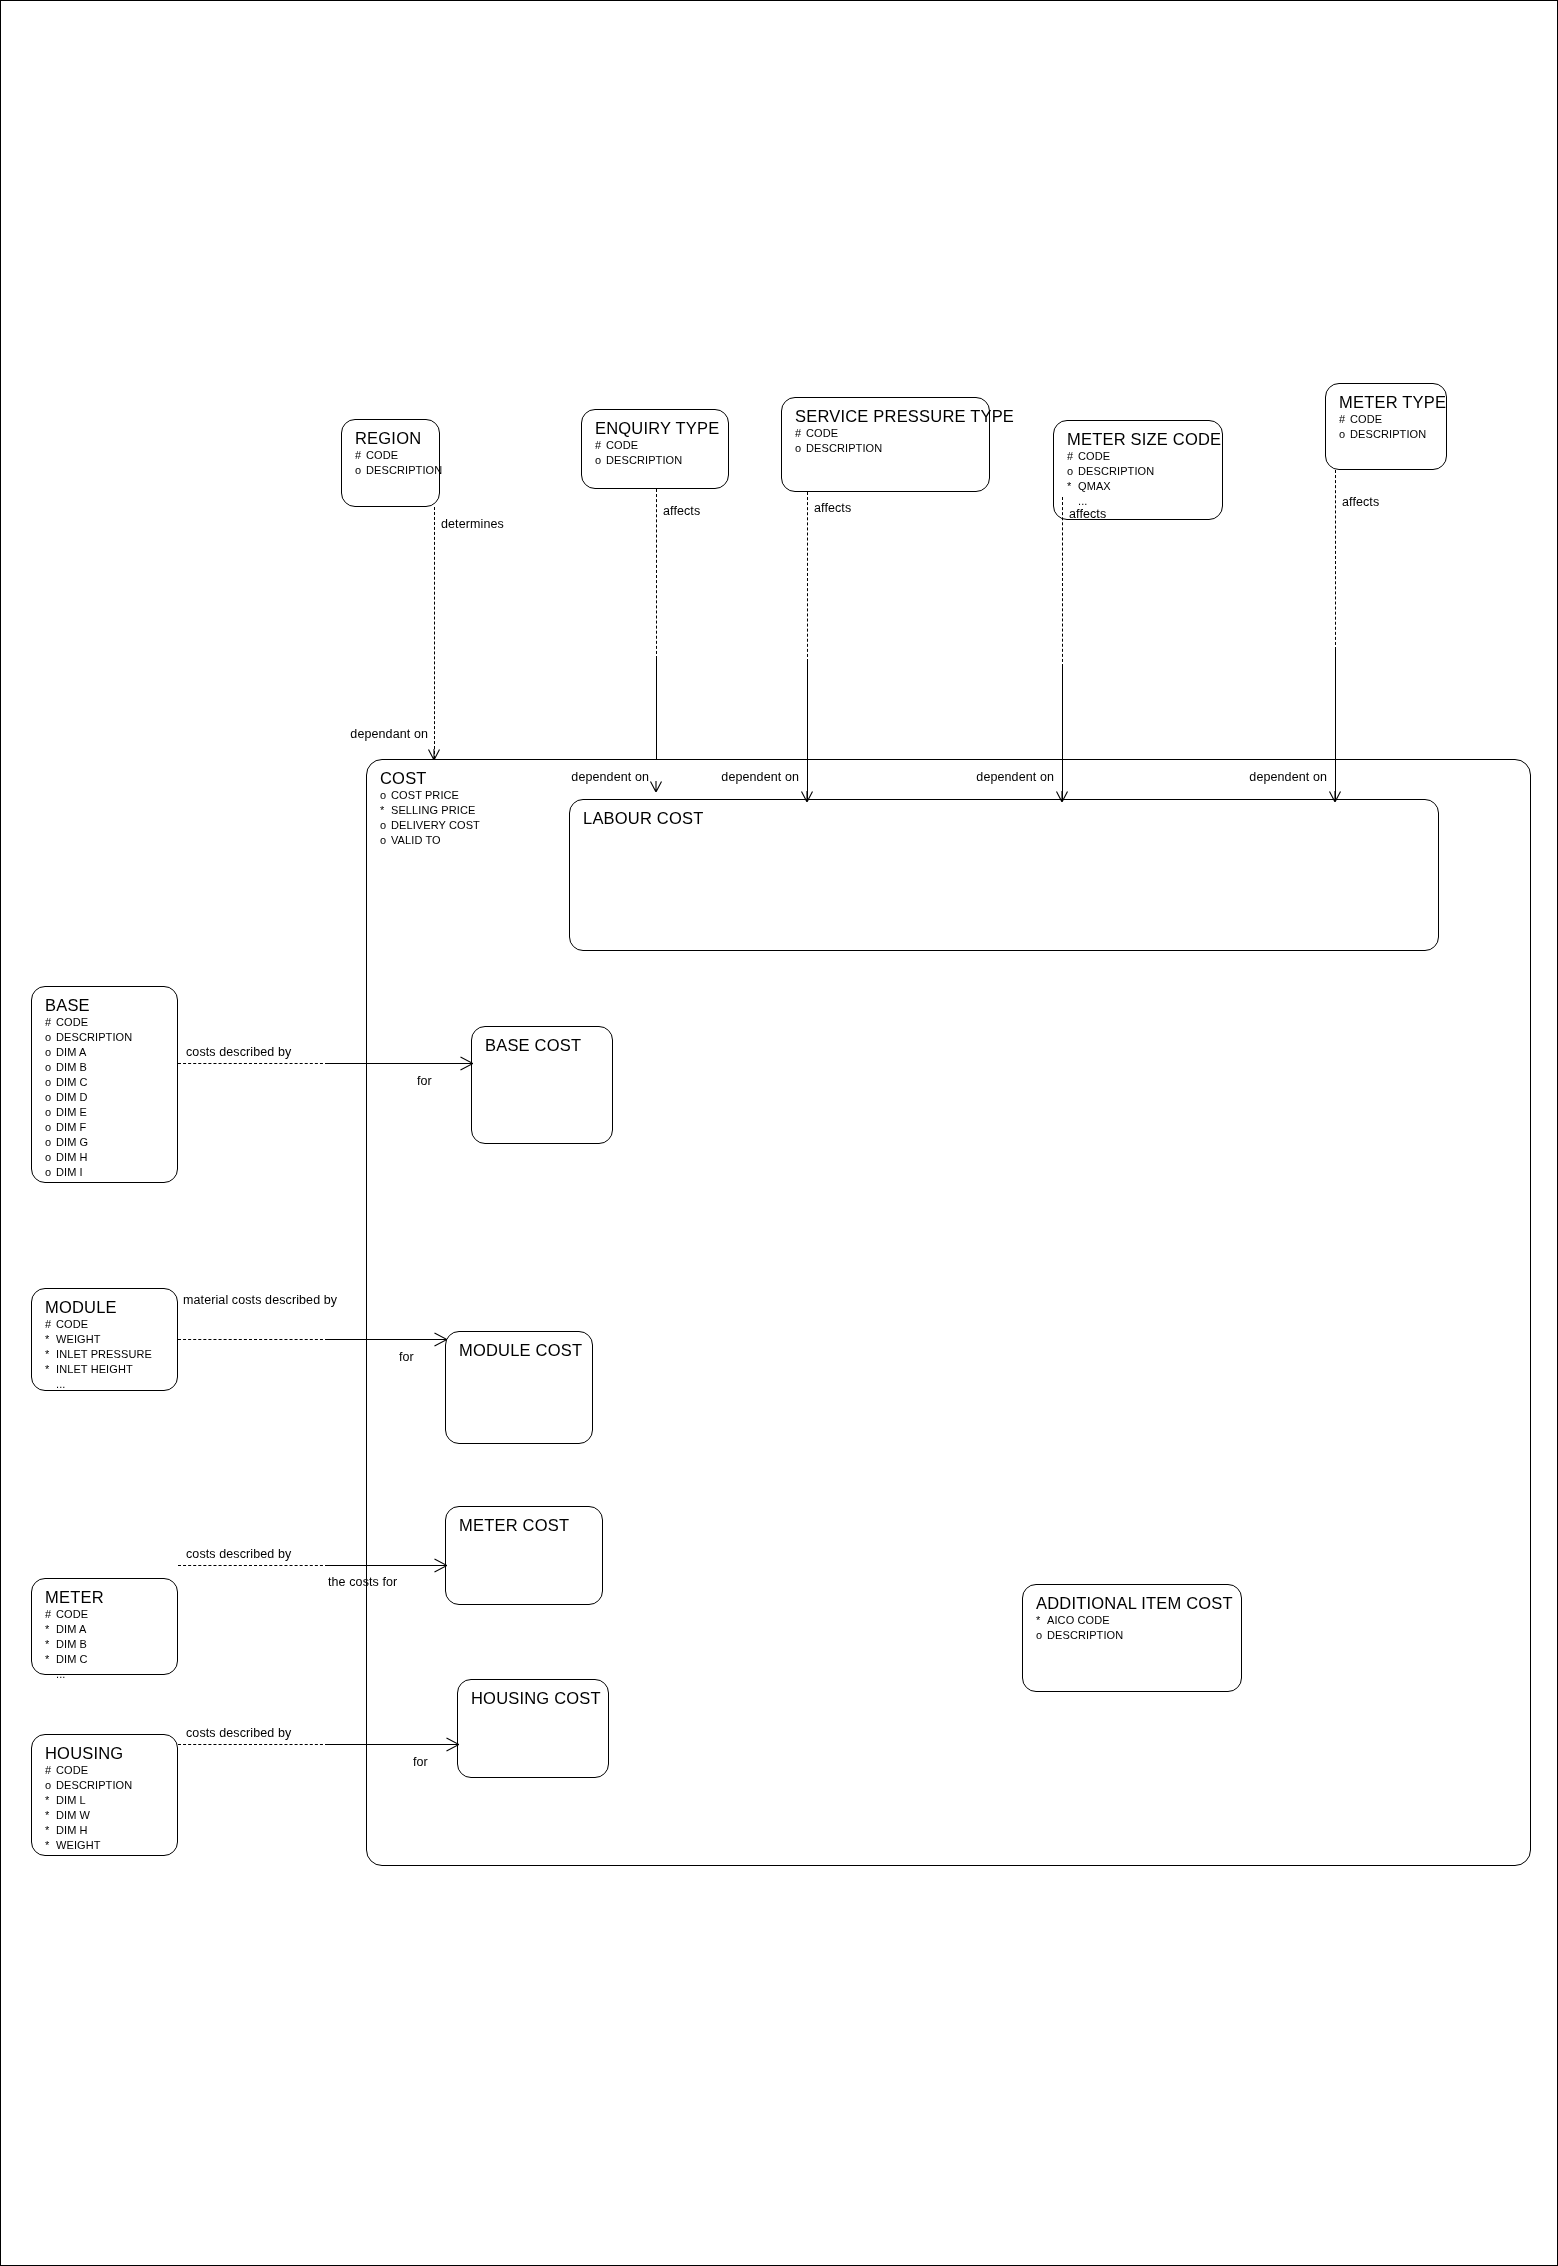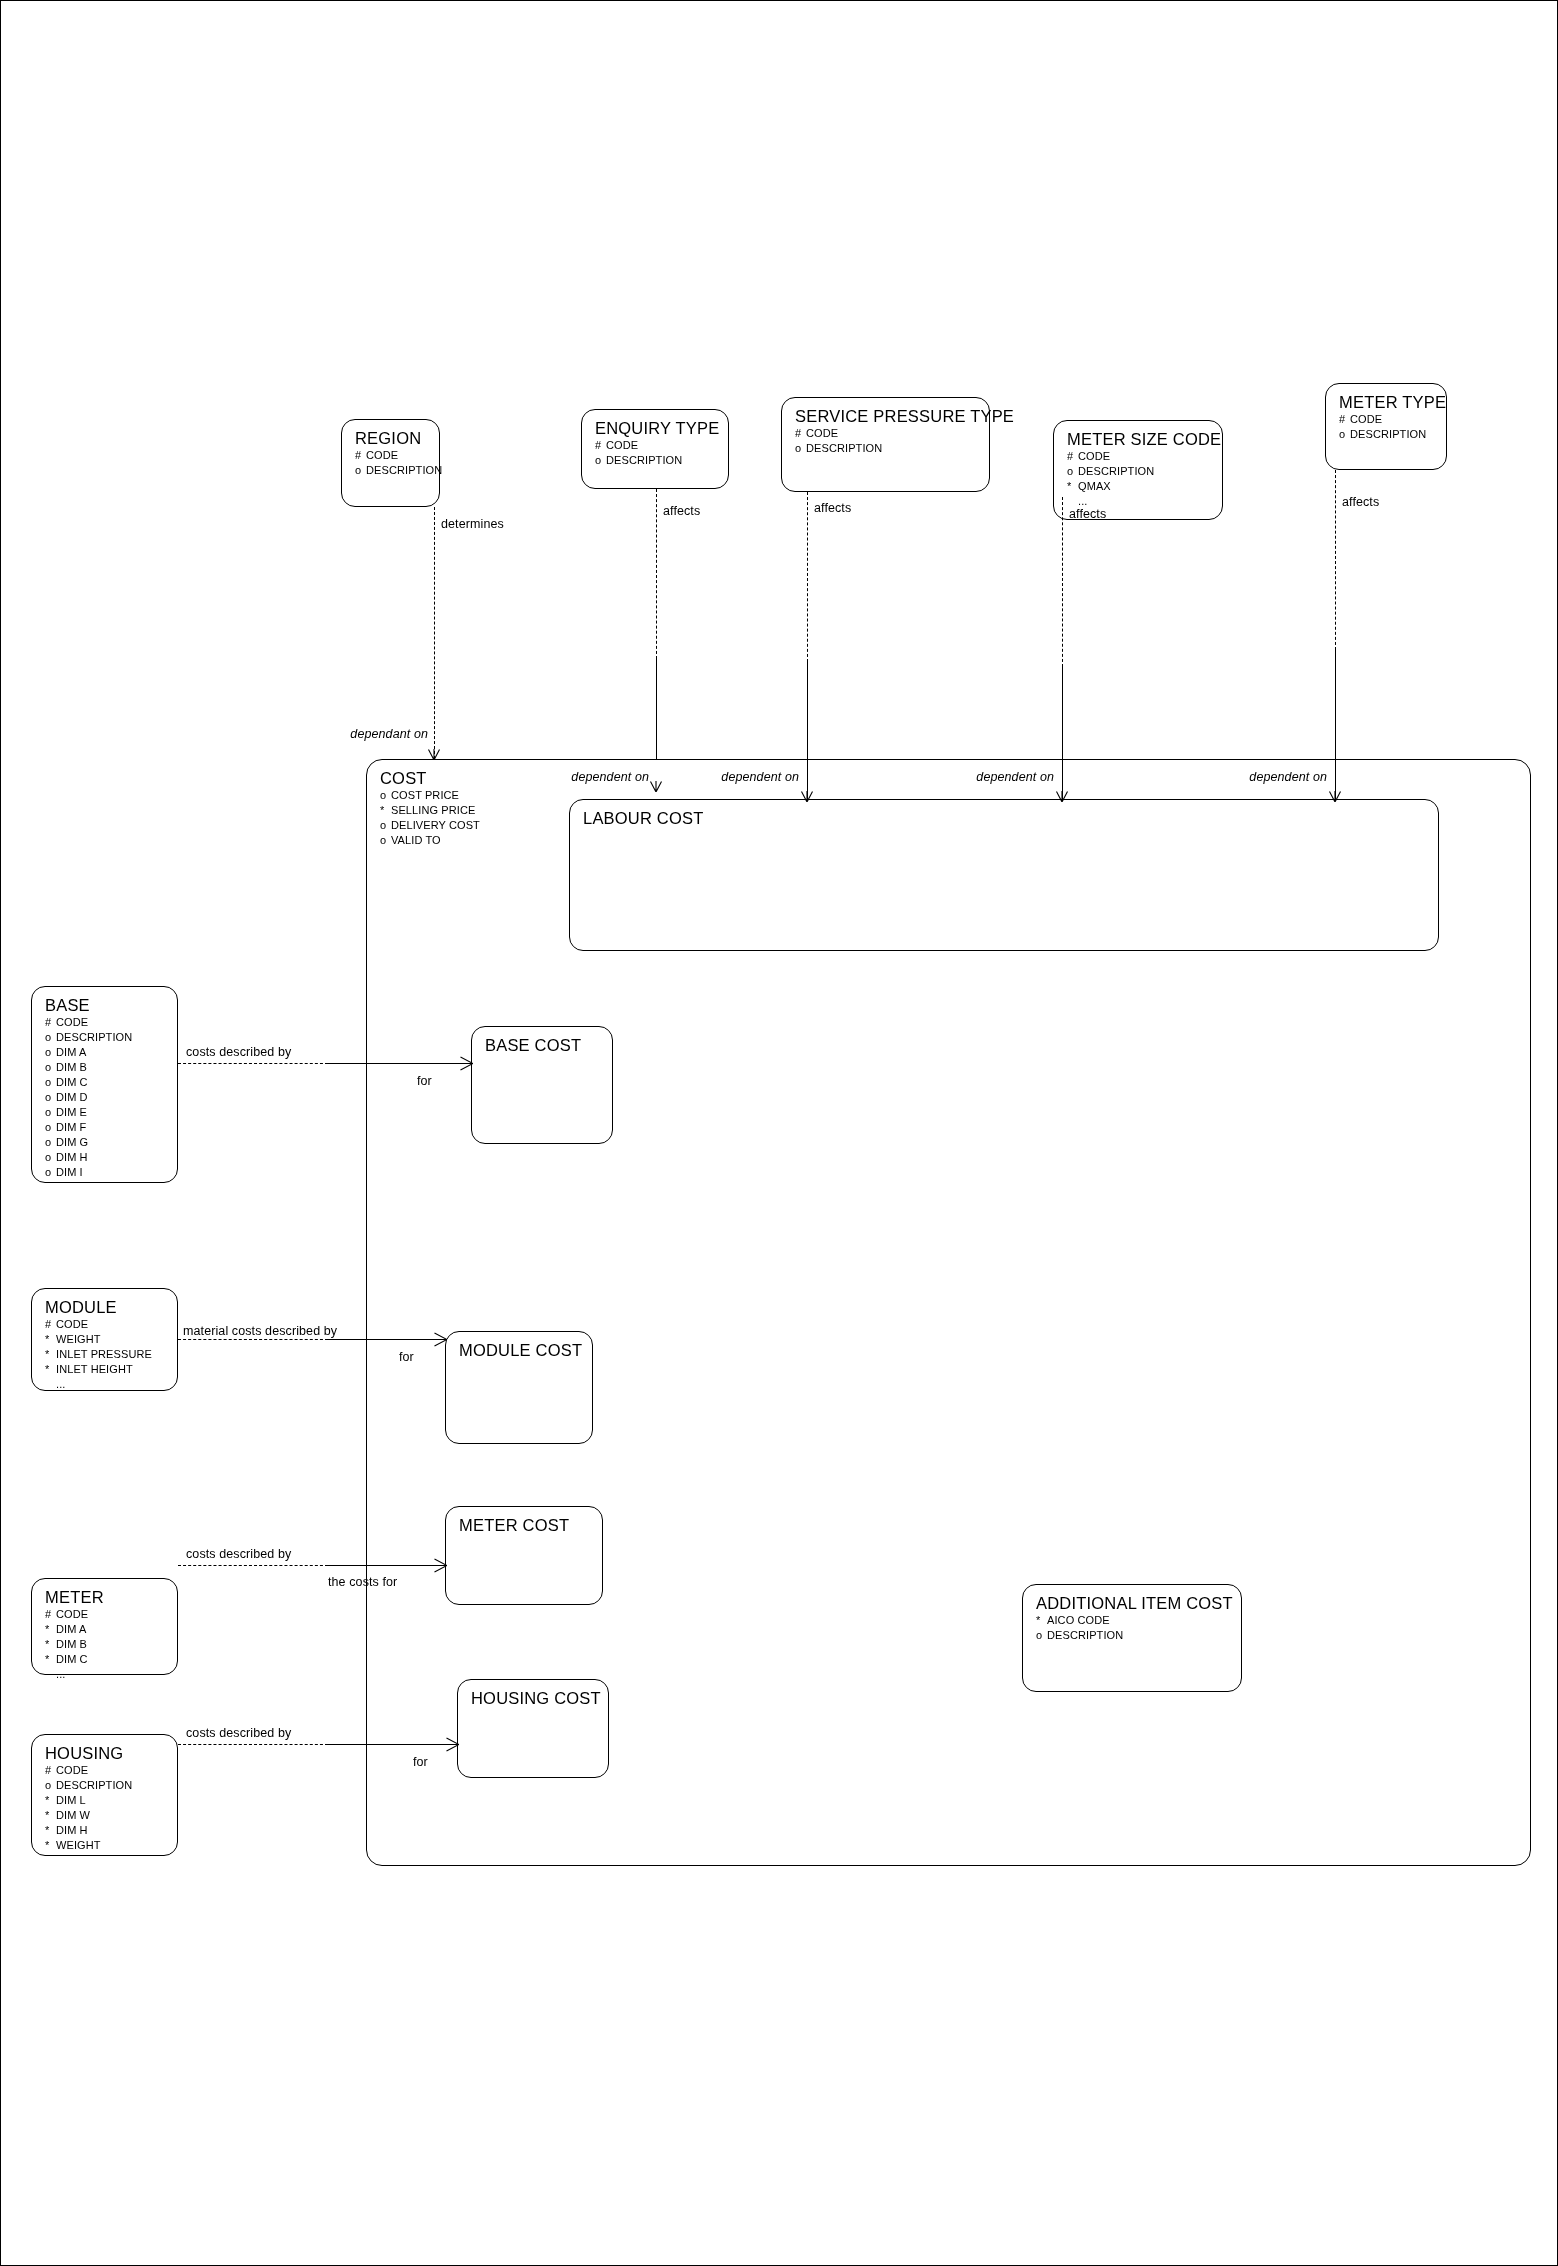--- a/index.html
+++ b/index.html
@@ -82,21 +82,20 @@
   
   .rlabel {
     position: absolute;
     font-size: 12.5px;
     line-height: 14px;
     white-space: nowrap;
     letter-spacing: 0.1px;
   }
   .rlabel.right-anchor {
     text-align: right;
-    font-style: italic;
   }
 </style>
 </head>
 <body>
 
 <div id="page">
 
   <div class="entity" style="left:340px; top:418px; width:99px; height:88px;">
     <div class="ename">REGION</div>
     <div class="attrs">
@@ -243,21 +242,21 @@
       <div class="attr"><span class="mark"></span><span>...</span></div>
     </div>
   </div>
 
   <div class="entity" style="left:444px; top:1330px; width:148px; height:113px;">
     <div class="ename">MODULE COST</div>
   </div>
 
   <div class="hline dashed" style="left:177px; top:1338px; width:150px;"></div>
   <div class="hline solid" style="left:327px; top:1338px; width:119px;"></div>
-  <div class="rlabel" style="left:182px; top:1323px;">material costs described by</div>
+  <div class="rlabel" style="left:182px; top:1292px;">material costs described by</div>
   <div class="rlabel" style="left:398px; top:1349px;">for</div>
   <div class="crow-left" style="left:433px; top:1331px;">
     <svg width="13" height="15" viewBox="0 0 13 15">
         <path d="M13 7.5 L0 7.5 M13 7.5 L0.5 1 M13 7.5 L0.5 14" stroke="#000" stroke-width="1.1" fill="none"></path>
       </svg>
   </div>
 
   <div class="entity" style="left:30px; top:1540px; width:147px; height:97px;margin-top:37px;">
     <div class="ename">METER</div>
     <div class="attrs">

